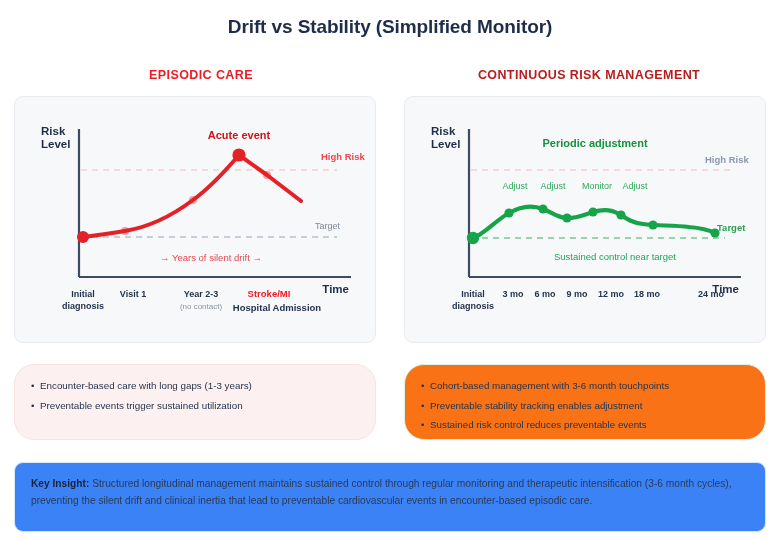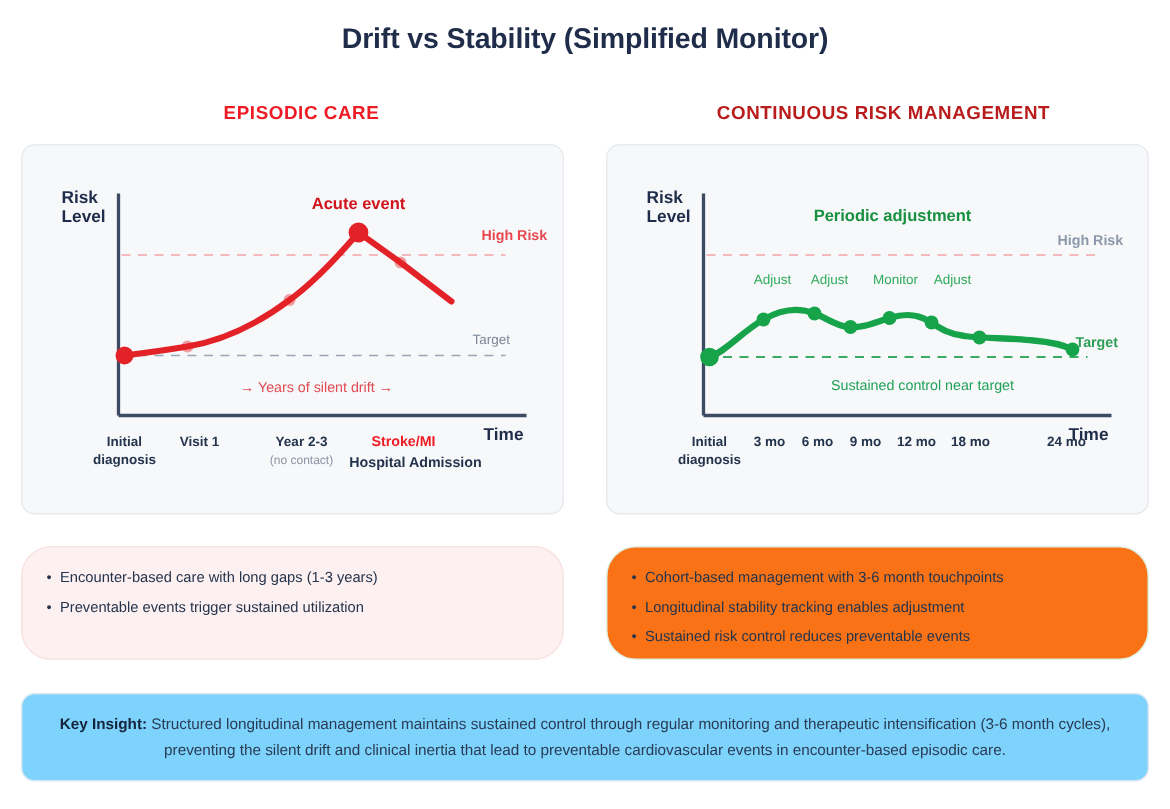--- a/index.html
+++ b/index.html
@@ -47,24 +47,23 @@
   .bullets ul { list-style:none; margin:0; padding:0; }
   .bullets li {
     font-size:9.8px; line-height:19.5px; color:#24344d;
     padding-left:9px; position:relative; white-space:nowrap;
   }
   .bullets li::before {
     content:"\2022"; position:absolute; left:0; top:0; color:#24344d;
   }
 
   .insight {
-    position:absolute; left:14px; top:462px; width:752px; height:59px;
-    background:#7dd3fc; border:1px solid #d8e6f4; border-radius:9px;
+    position:absolute; left:14px; top:462px; width:752px; height:70px;
+    background:#3b82f6; border:1px solid #d8e6f4; border-radius:9px;
     padding:12px 16px;
-    text-align:center;
   }
   .insight p {
     margin:0; font-size:10.2px; line-height:17px; color:#2a3b55;
   }
   .insight b { font-weight:bold; color:#15233c; }
 
   svg { display:block; }
   text { font-family:"Liberation Sans", sans-serif; }
 </style>
 </head>
@@ -178,21 +177,21 @@
   <div class="bullets left">
     <ul>
       <li>Encounter-based care with long gaps (1-3 years)</li>
       <li>Preventable events trigger sustained utilization</li>
     </ul>
   </div>
 
   <div class="bullets right">
     <ul>
       <li>Cohort-based management with 3-6 month touchpoints</li>
-      <li>Longitudinal stability tracking enables adjustment</li>
+      <li>Preventable stability tracking enables adjustment</li>
       <li>Sustained risk control reduces preventable events</li>
     </ul>
   </div>
 
   <div class="insight">
     <p><b>Key Insight:</b><span> Structured longitudinal management maintains sustained control through regular monitoring and therapeutic intensification (3-6 month cycles), preventing the silent drift and clinical inertia that lead to preventable cardiovascular events in encounter-based episodic care.</span></p>
   </div>
 
 </div>
 

